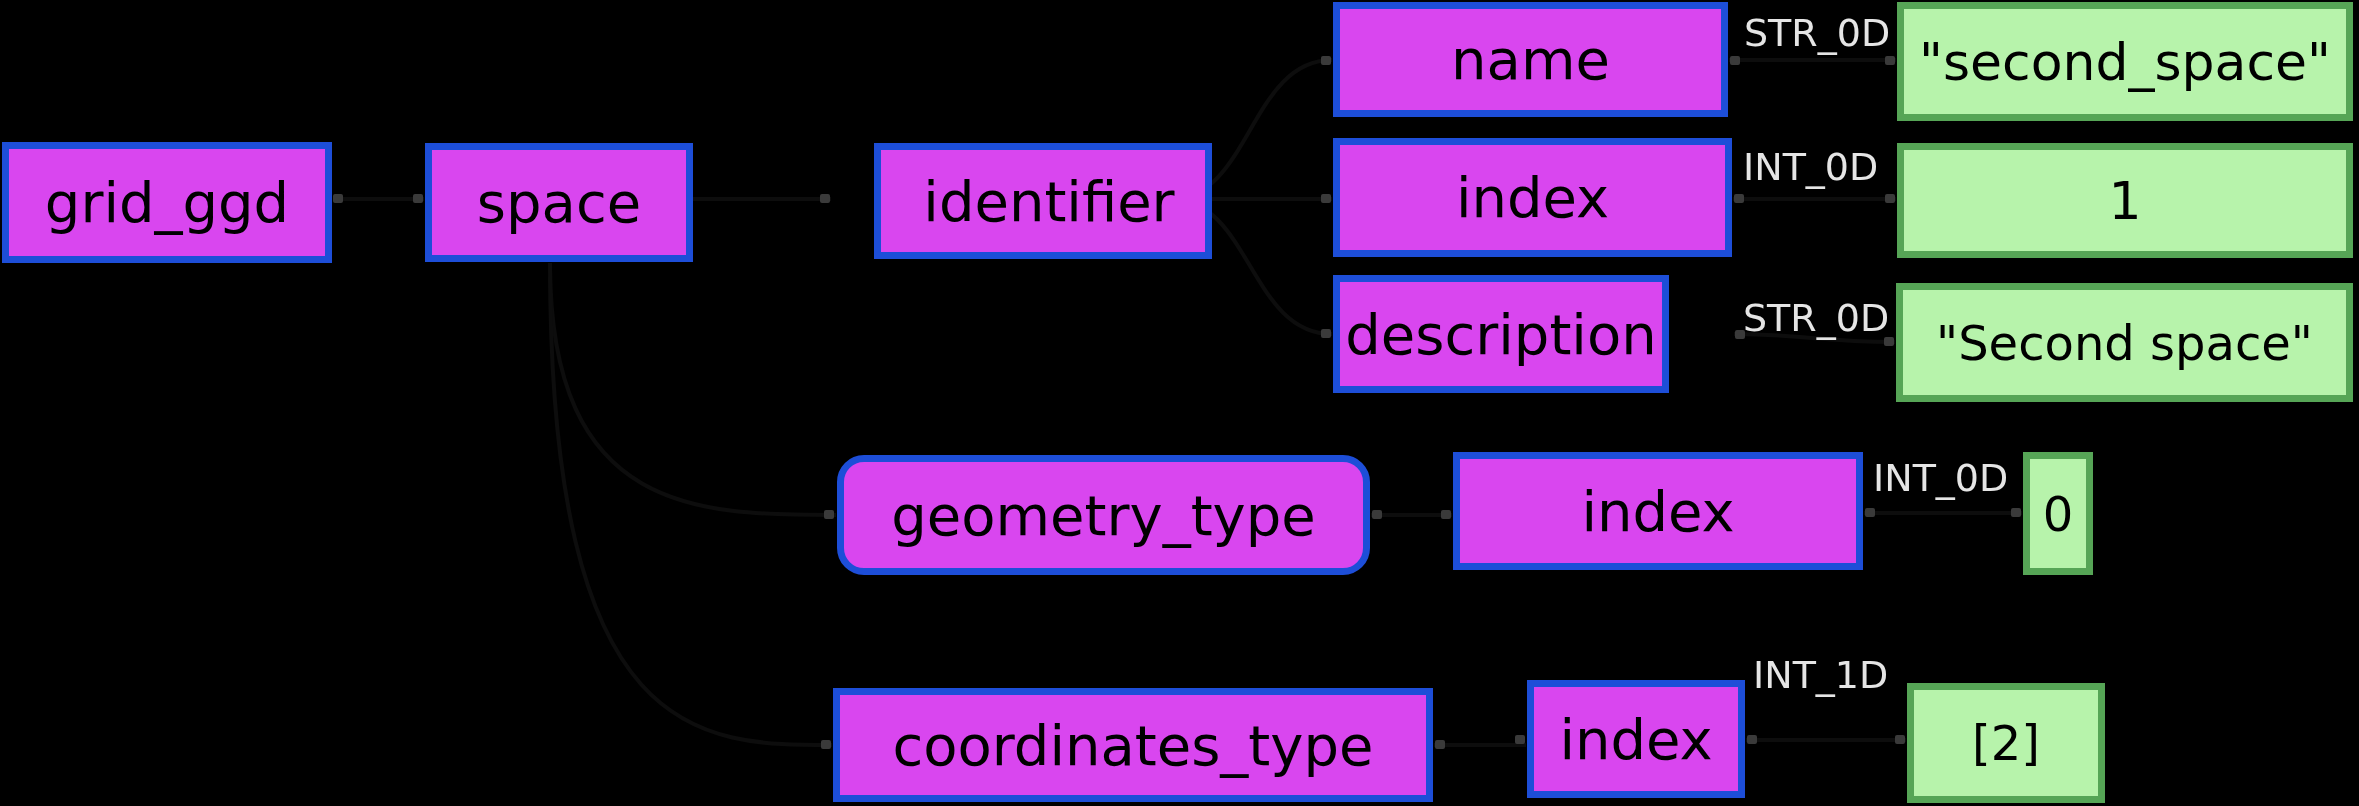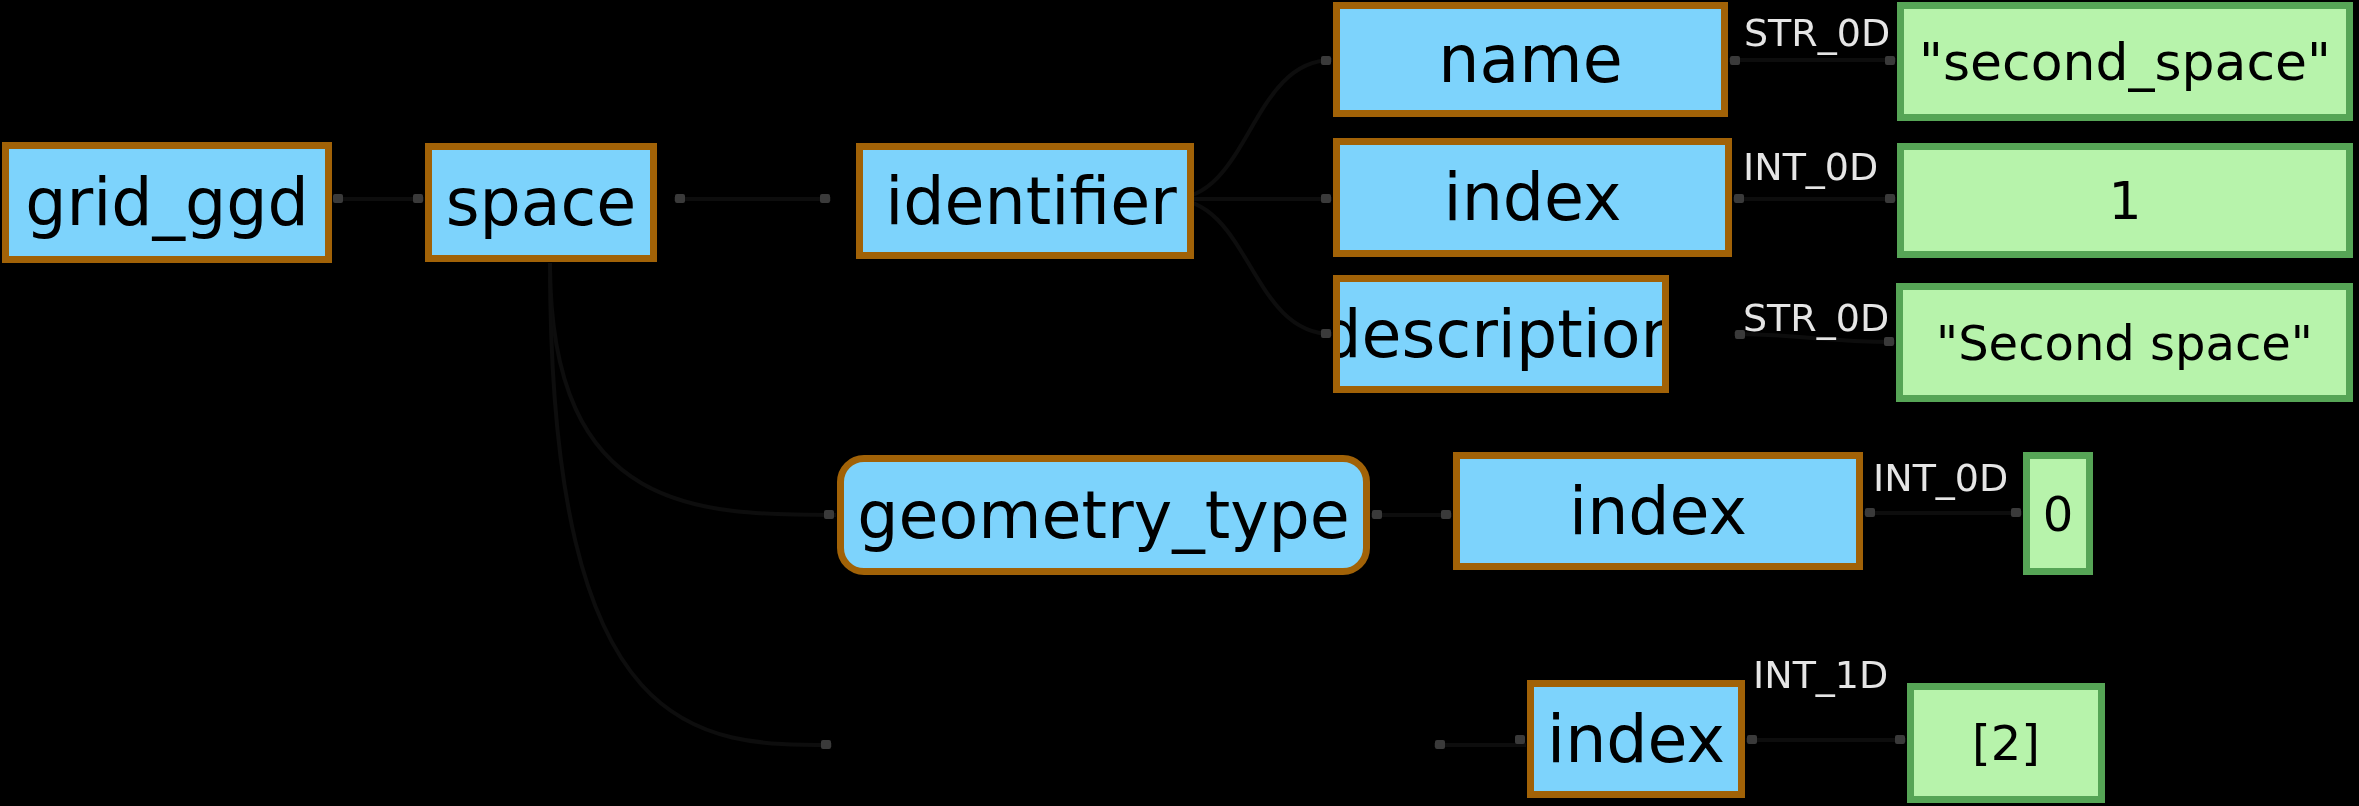--- a/index.html
+++ b/index.html
@@ -18,27 +18,27 @@
     background: #000000;
   }
   .edges-layer {
     position: absolute;
     left: 0; top: 0;
     width: 2359px; height: 806px;
   }
   .node {
     position: absolute;
     box-sizing: border-box;
-    background: #7dd3fc;
-    border: 7px solid #a16207;
+    background: #d946ef;
+    border: 7px solid #1d4ed8;
     display: flex;
     align-items: center;
     justify-content: center;
     color: #000000;
-    font-size: 65px;
+    font-size: 56px;
     white-space: nowrap;
     overflow: hidden;
   }
   .value {
     position: absolute;
     box-sizing: border-box;
     background: #b7f3ab;
     border: 7px solid #56a556;
     display: flex;
     align-items: center;
@@ -108,34 +108,35 @@
   <div class="nub" style="left:1865px; top:508px;"></div>
   <div class="nub" style="left:2011px; top:508px;"></div>
   <div class="nub" style="left:821px; top:740px;"></div>
   <div class="nub" style="left:1435px; top:740px;"></div>
   <div class="nub" style="left:1515px; top:735px;"></div>
   <div class="nub" style="left:1747px; top:735px;"></div>
   <div class="nub" style="left:1895px; top:735px;"></div>
 
   <div class="node" style="left:2px; top:142px; width:330px; height:121px;">grid_ggd</div>
 
-  <div class="node" style="left:425px; top:143px; width:232px; height:119px;">space</div>
+  <div class="node" style="left:425px; top:143px; width:268px; height:119px;">space</div>
 
-  <div class="node" style="left:856px; top:143px; width:338px; height:116px;padding-left:12px;">identifier</div>
+  <div class="node" style="left:874px; top:143px; width:338px; height:116px;padding-left:12px;">identifier</div>
 
   <div class="node" style="left:1333px; top:2px; width:395px; height:115px;">name</div>
 
   <div class="node" style="left:1333px; top:138px; width:399px; height:119px;">index</div>
 
   <div class="node" style="left:1333px; top:275px; width:336px; height:118px;">description</div>
 
   <div class="node" style="left:837px; top:455px; width:533px; height:120px;border-radius:27px;">geometry_type</div>
 
   <div class="node" style="left:1453px; top:452px; width:410px; height:118px;">index</div>
 
+  <div class="node" style="left:833px; top:688px; width:600px; height:114px;">coordinates_type</div>
 
   <div class="node" style="left:1527px; top:680px; width:218px; height:118px;">index</div>
 
   <div class="edge-label" style="left:1744px; top:14px;">STR_0D</div>
 
   <div class="edge-label" style="left:1743px; top:148px;">INT_0D</div>
 
   <div class="edge-label" style="left:1743px; top:299px;">STR_0D</div>
 
   <div class="edge-label" style="left:1873px; top:459px;">INT_0D</div>

